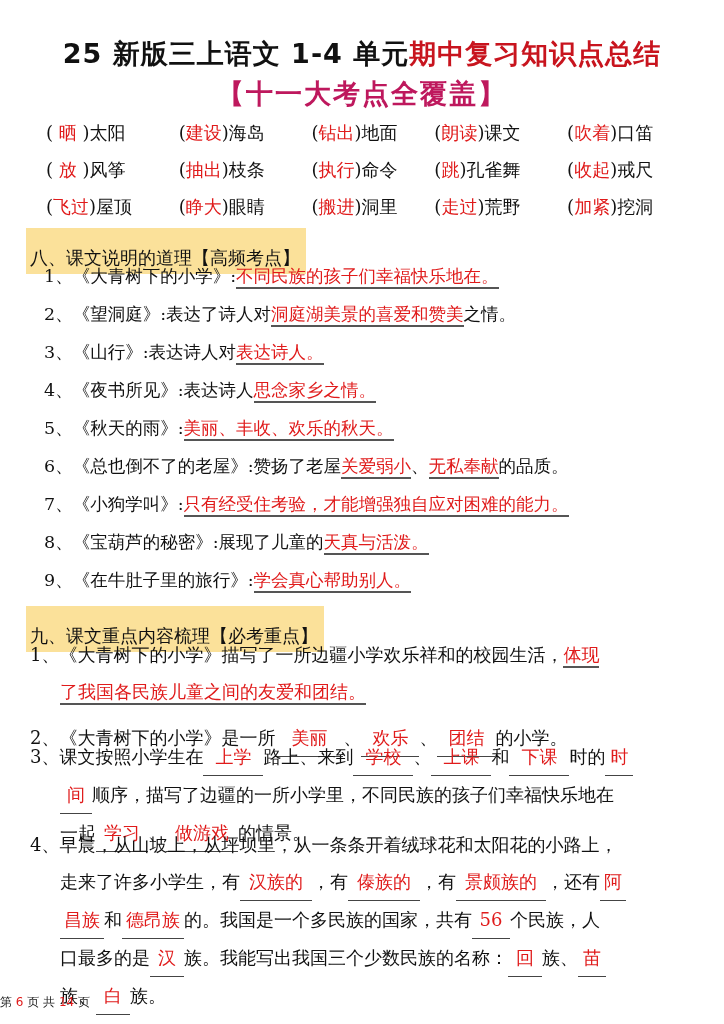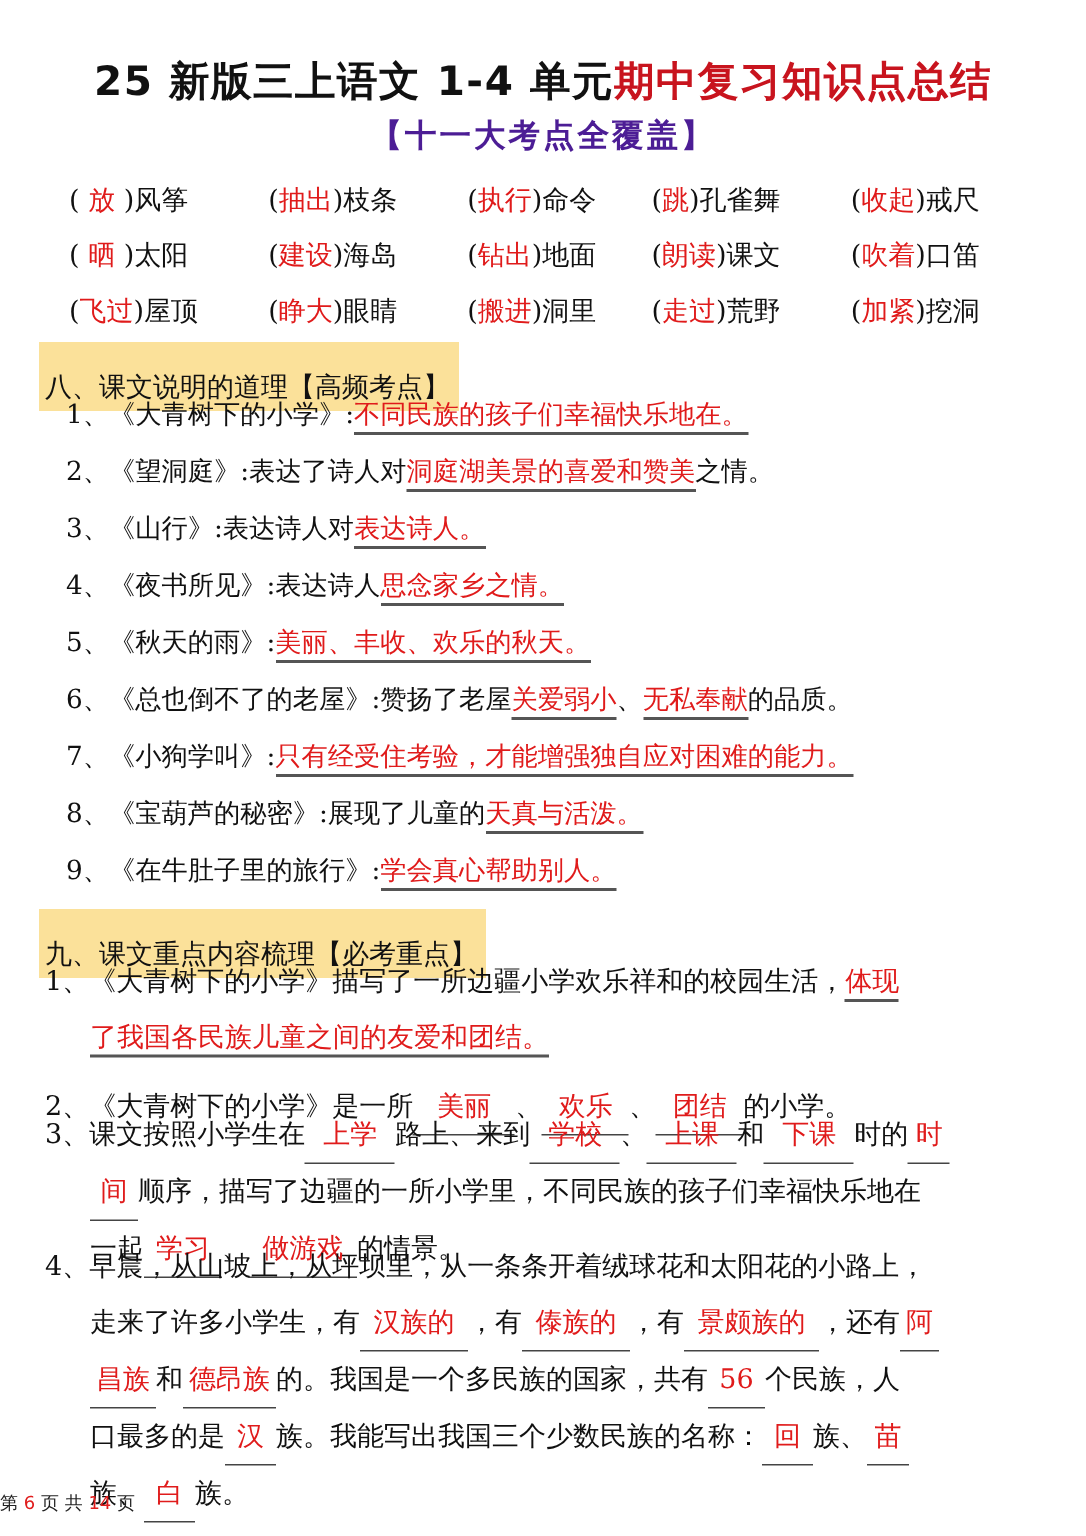--- a/index.html
+++ b/index.html
@@ -5,21 +5,21 @@
   html, body { margin:0; padding:0; background:#ffffff; }
   body { width:724px; height:1024px; position:relative; overflow:hidden;
          font-family:"DejaVu Serif", "Liberation Serif", serif; color:#111; }
   .title { position:absolute; left:0; top:36px; width:724px; text-align:center;
            font-family:"DejaVu Sans", "Liberation Sans", sans-serif; font-weight:bold;
            font-size:27px; letter-spacing:1px; }
   .title .t-red { color:#c8141e; }
   .title .t-black { color:#111; }
   .subtitle { position:absolute; left:0; top:76px; width:724px; text-align:center;
               font-family:"DejaVu Sans", "Liberation Sans", sans-serif; font-weight:bold;
-              font-size:21px; color:#4c1d95; letter-spacing:2px; }
+              font-size:27px; color:#be185d; letter-spacing:2px; }
   .word-grid { position:absolute; left:46px; top:114px; width:640px; }
   .word-row { display:flex; height:37px; align-items:center; }
   .word-cell { font-size:18px; white-space:nowrap; }
   .word-cell .ans { color:#e01b1b; }
   .c0 { width:134px; } .c1 { width:134px; } .c2 { width:124px; } .c3 { width:134px; } .c4 { width:120px; }
   .sec-head { position:absolute; left:26px; background:#fbe19a; font-size:18px;
               font-family:"DejaVu Sans", "Liberation Sans", sans-serif;
               padding:18px 6px 4px 4px; color:#111; }
   .item { position:absolute; left:44px; font-size:17.5px; white-space:nowrap; }
   .ul { color:#e01b1b; border-bottom:2px solid #555; padding-bottom:1px; }
@@ -34,32 +34,32 @@
 </head>
 <body>
 
 <div class="title">
   <span class="t-black">25 新版三上语文 1-4 单元</span><span class="t-red">期中复习知识点总结</span>
 </div>
 <div class="subtitle">【十一大考点全覆盖】</div>
 
 <div class="word-grid">
   <div class="word-row">
+    <div class="word-cell c0">(<span class="ans"> 晒 </span>)<span>太阳</span></div>
+    <div class="word-cell c1">(<span class="ans">建设</span>)<span>海岛</span></div>
+    <div class="word-cell c2">(<span class="ans">钻出</span>)<span>地面</span></div>
+    <div class="word-cell c3">(<span class="ans">朗读</span>)<span>课文</span></div>
+    <div class="word-cell c4">(<span class="ans">吹着</span>)<span>口笛</span></div>
+  </div>
+  <div class="word-row">
     <div class="word-cell c0">(<span class="ans"> 放 </span>)<span>风筝</span></div>
     <div class="word-cell c1">(<span class="ans">抽出</span>)<span>枝条</span></div>
     <div class="word-cell c2">(<span class="ans">执行</span>)<span>命令</span></div>
     <div class="word-cell c3">(<span class="ans">跳</span>)<span>孔雀舞</span></div>
     <div class="word-cell c4">(<span class="ans">收起</span>)<span>戒尺</span></div>
-  </div>
-  <div class="word-row">
-    <div class="word-cell c0">(<span class="ans"> 晒 </span>)<span>太阳</span></div>
-    <div class="word-cell c1">(<span class="ans">建设</span>)<span>海岛</span></div>
-    <div class="word-cell c2">(<span class="ans">钻出</span>)<span>地面</span></div>
-    <div class="word-cell c3">(<span class="ans">朗读</span>)<span>课文</span></div>
-    <div class="word-cell c4">(<span class="ans">吹着</span>)<span>口笛</span></div>
   </div>
   <div class="word-row">
     <div class="word-cell c0">(<span class="ans">飞过</span>)<span>屋顶</span></div>
     <div class="word-cell c1">(<span class="ans">睁大</span>)<span>眼睛</span></div>
     <div class="word-cell c2">(<span class="ans">搬进</span>)<span>洞里</span></div>
     <div class="word-cell c3">(<span class="ans">走过</span>)<span>荒野</span></div>
     <div class="word-cell c4">(<span class="ans">加紧</span>)<span>挖洞</span></div>
   </div>
 </div>
 

